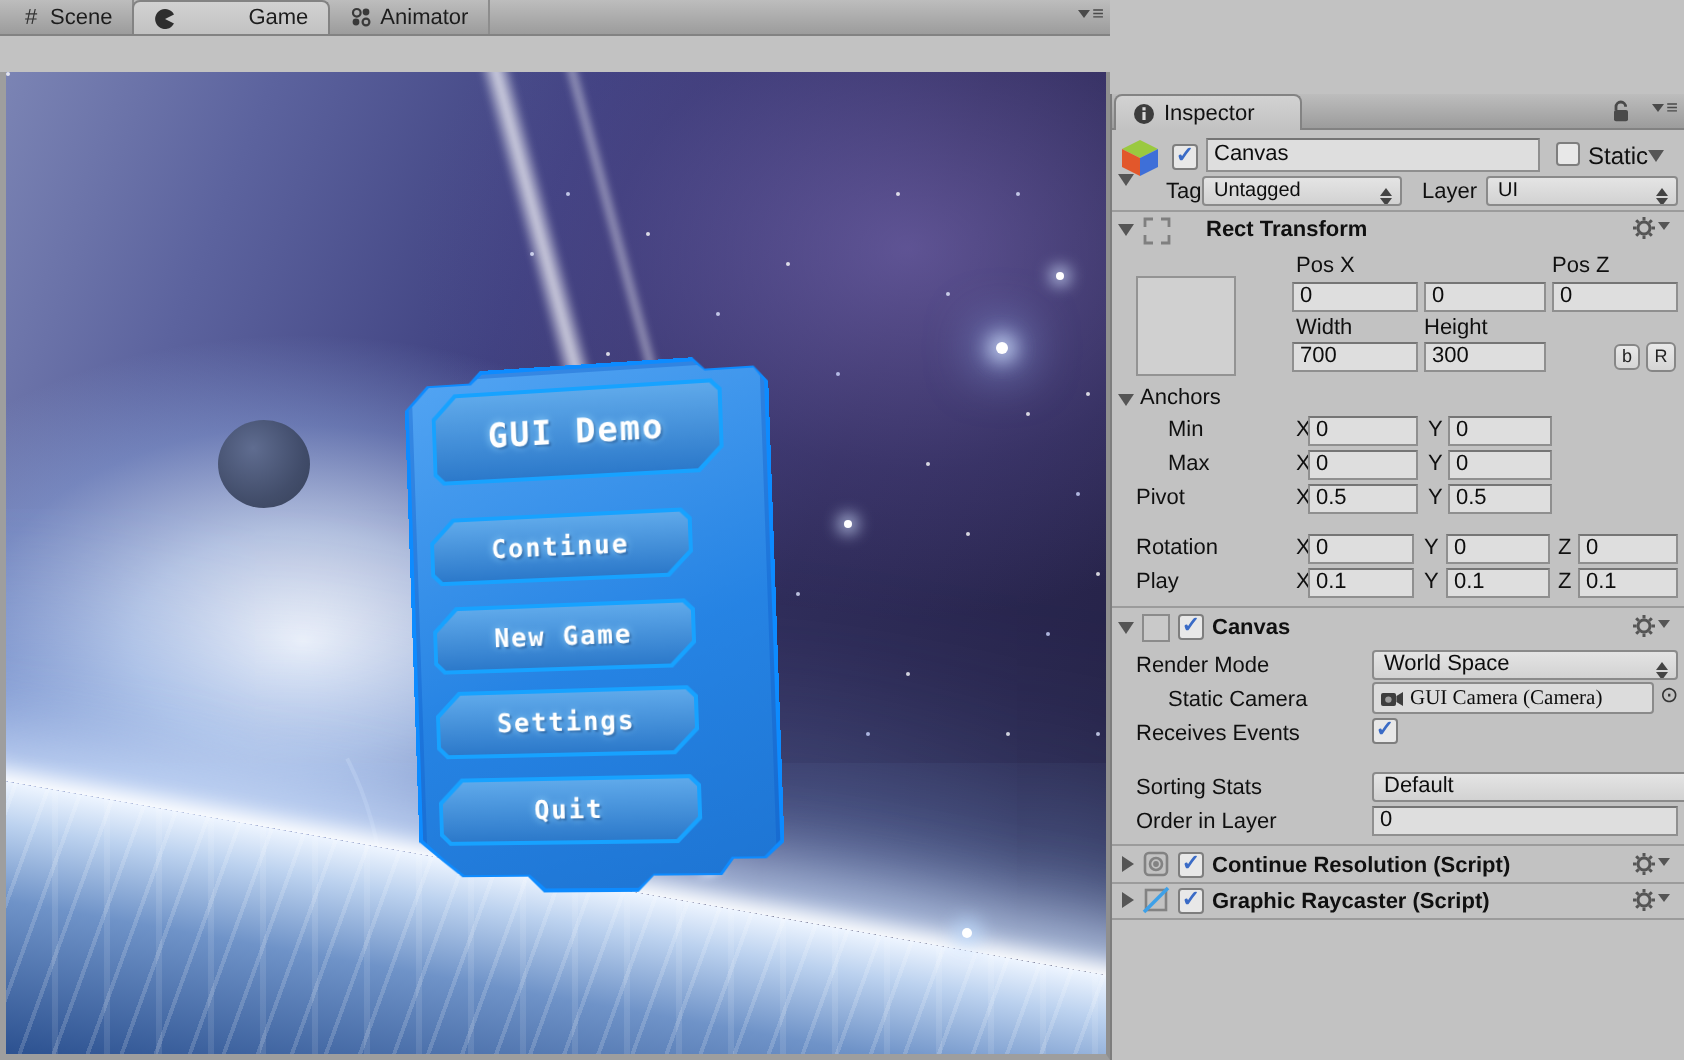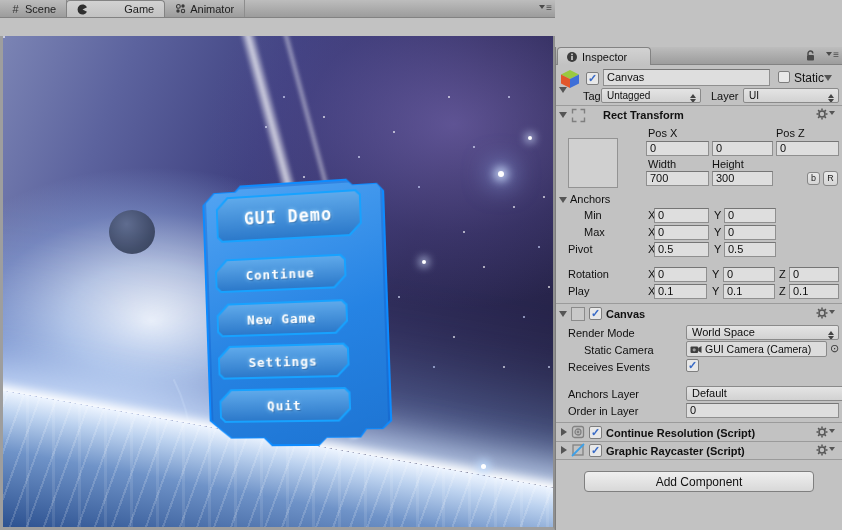--- a/index.html
+++ b/index.html
@@ -351,30 +351,30 @@
         </span>
     </div>
 
     <span class="lbl" style="left:28px;top:297px;">Static Camera</span>
     <div class="objf" style="left:130px;top:294px;width:141px;">
       <svg width="12" height="9" viewBox="0 0 12 9">
         <rect x="0.5" y="1.5" width="7.5" height="6.5" rx="1" fill="#3e3e3e"></rect>
         <polygon points="8.2,3 11.5,1 11.5,8 8.2,6" fill="#3e3e3e"></polygon>
         <circle cx="4.2" cy="4.8" r="1.6" fill="#9e9e9e"></circle>
       </svg>
-      <span style="font-size:10.5px;">GUI Camera (Camera)</span>
+      <span style="font-size:10.5px;font-family:Liberation Serif, serif;">GUI Camera (Camera)</span>
     </div>
     <span class="picker" style="left:274px;top:296px;">⊙</span>
 
     <span class="lbl" style="left:12px;top:314px;">Receives Events</span>
     <span class="cb" style="left:130px;top:312px;">
       <span>✓</span>
     </span>
 
-    <span class="lbl" style="left:12px;top:341px;">Anchors Layer</span>
+    <span class="lbl" style="left:12px;top:341px;">Sorting Stats</span>
     <div class="ddl" style="left:130px;top:339px;width:167px;">
       <span>Default</span>
       <span class="updown">
           <i class="u"></i>
           <i class="d"></i>
         </span>
     </div>
     <span class="lbl" style="left:12px;top:358px;">Order in Layer</span>
     <div class="tf" style="left:130px;top:356px;width:153px;">
       <span>0</span>
@@ -416,17 +416,14 @@
     <span class="lbl b" style="left:50px;top:398px;">Graphic Raycaster (Script)</span>
     <span class="gear" style="left:260px;top:397px;">
       <svg width="12" height="12" viewBox="0 0 12 12" stroke="#555" stroke-width="1.5" fill="none">
         <circle cx="6" cy="6" r="3"></circle>
           <path d="M6 .5V2.3 M6 9.7V11.5 M.5 6H2.3 M9.7 6H11.5 M2.1 2.1l1.3 1.3 M8.6 8.6l1.3 1.3 M9.9 2.1L8.6 3.4 M3.4 8.6l-1.3 1.3"></path>
       </svg>
       <span class="fold open" style="position:static;border-width:3px;border-top-width:4px;"></span>
     </span>
     <div class="sep" style="top:412px;"></div>
 
-    <div class="addc">
-      <span>Add Component</span>
-    </div>
   </div>
 </div>
 
 </body></html>

